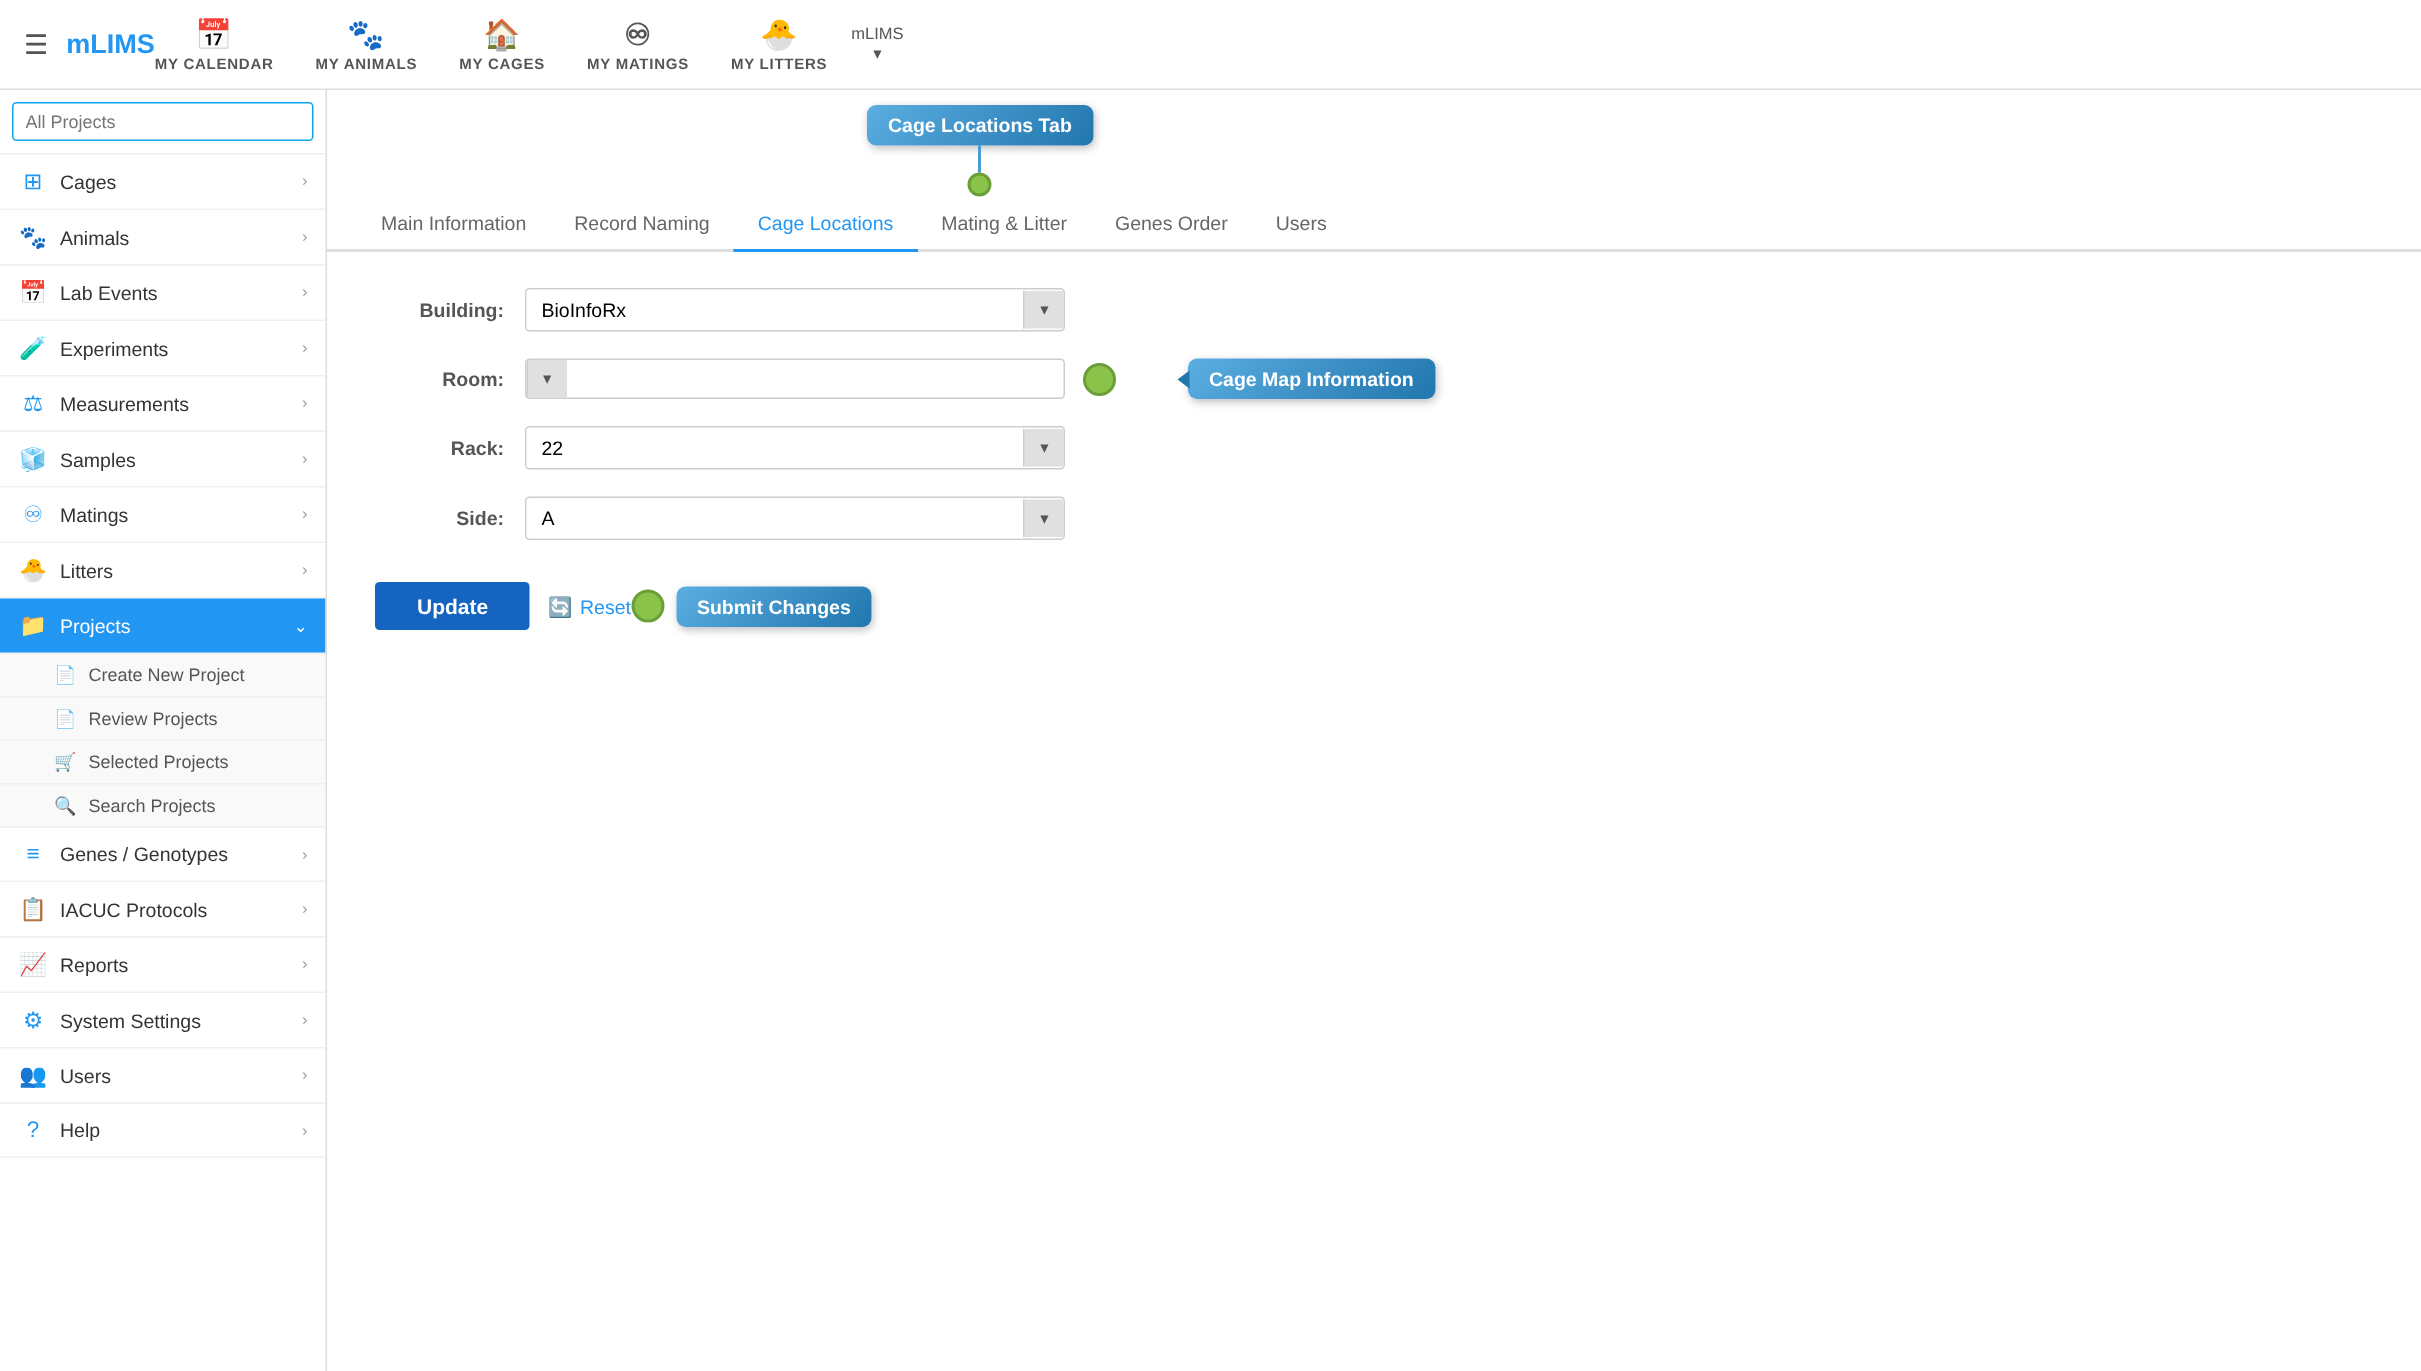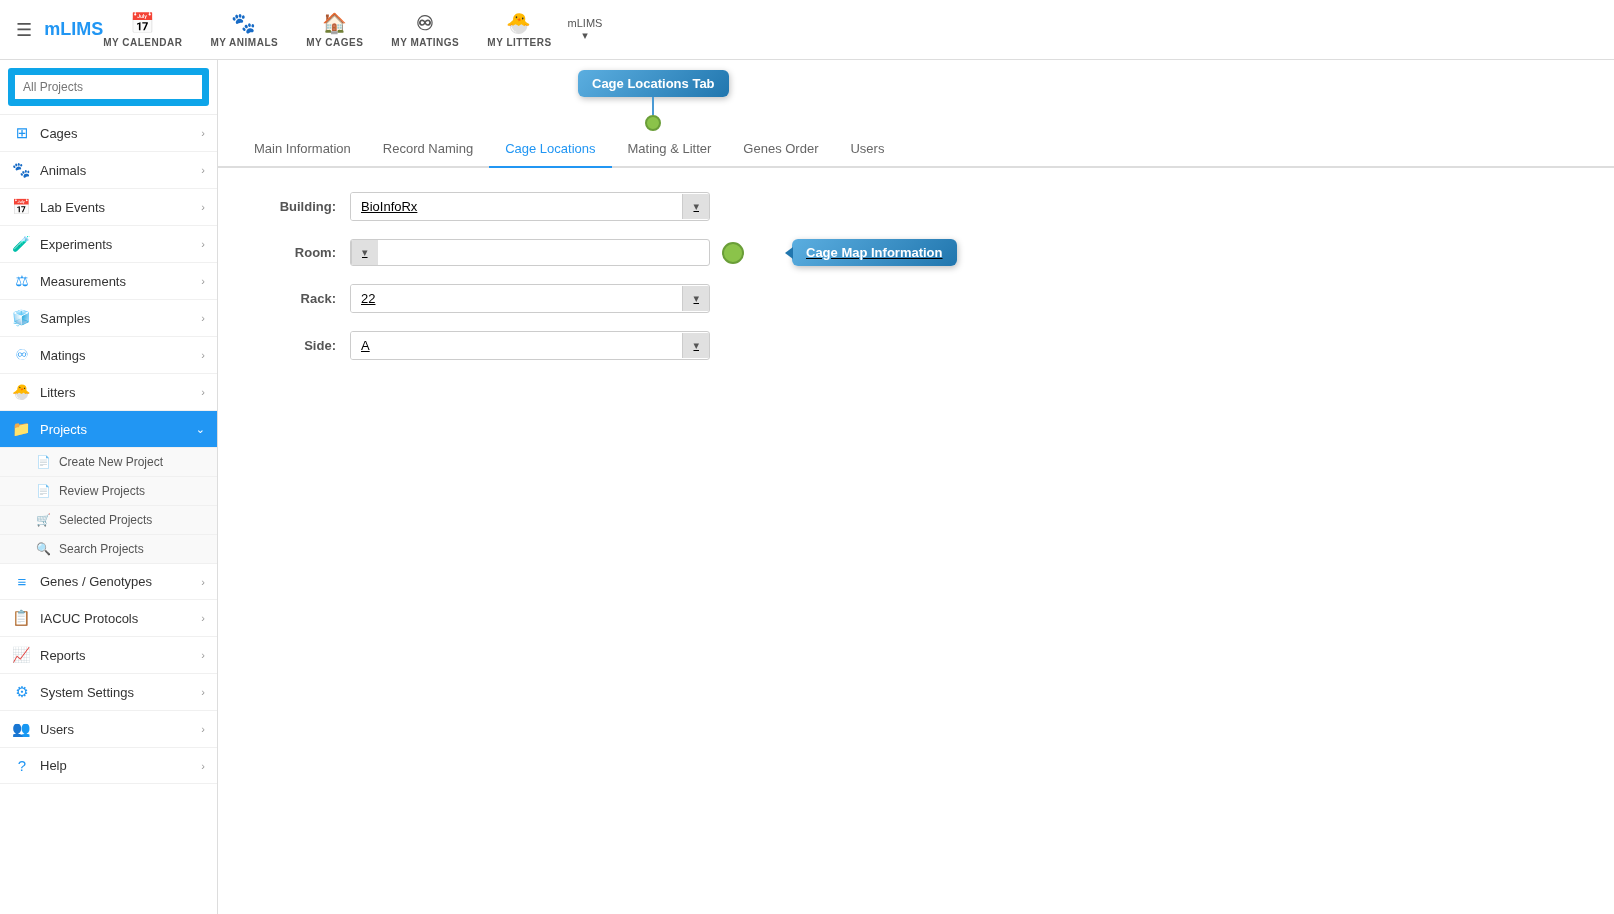--- a/index.html
+++ b/index.html
@@ -17,42 +17,42 @@
     .hamburger { color: #555; font-size: 18px; margin-right: 12px; cursor: pointer; }
     .top-nav { display: flex; align-items: center; gap: 28px; margin-right: 16px; }
     .top-nav-item { display: flex; flex-direction: column; align-items: center; color: #2196F3; font-size: 11px; cursor: pointer; text-decoration: none; }
     .top-nav-item .nav-icon { font-size: 20px; margin-bottom: 2px; }
     .top-nav-item span { font-size: 10px; font-weight: bold; color: #555; letter-spacing: 0.5px; }
     .top-user { display: flex; flex-direction: column; align-items: center; font-size: 11px; color: #555; cursor: pointer; }
     .top-user .user-name { font-size: 11px; }
 
     
     .sidebar-search { padding: 8px; border-bottom: 1px solid #eee; }
-    .sidebar-search input { width: 100%; padding: 5px 8px; border: 7px solid #0ea5e9; border-radius: 3px; font-size: 12px; }
+    .sidebar-search input { width: 100%; padding: 5px 8px; border: 1px solid #0ea5e9; border-radius: 3px; font-size: 12px; }
     .sidebar-item { display: flex; align-items: center; padding: 9px 12px; cursor: pointer; color: #333; border-bottom: 1px solid #f0f0f0; }
     .sidebar-item.active { background: #2196F3; color: #fff; }
     .sidebar-item.active .chevron { color: #fff; }
     .sidebar-item .item-icon { width: 20px; margin-right: 8px; color: #2196F3; font-size: 15px; text-align: center; }
     .sidebar-item.active .item-icon { color: #fff; }
     .sidebar-item .item-label { flex: 1; font-size: 13px; }
     .sidebar-item .chevron { font-size: 11px; color: #999; }
     .sidebar-sub { background: #f9f9f9; }
     .sidebar-sub-item { display: flex; align-items: center; padding: 7px 12px 7px 36px; cursor: pointer; color: #555; border-bottom: 1px solid #f0f0f0; font-size: 12px; }
     .sidebar-sub-item .sub-icon { margin-right: 8px; font-size: 12px; color: #777; }
 
     
     .content-inner { background: #fff; margin: 0; padding: 0; min-height: 100%; }
     .tabs-row { display: flex; border-bottom: 2px solid #ddd; padding: 0 20px; background: #fff; }
     .tab { padding: 10px 16px; cursor: pointer; color: #666; font-size: 13px; border-bottom: 2px solid transparent; margin-bottom: -2px; }
     .tab.active { color: #2196F3; border-bottom: 2px solid #2196F3; font-weight: normal; }
 
     .form-section { padding: 24px 32px; }
     .form-row { display: flex; align-items: center; margin-bottom: 18px; }
     .form-label { width: 100px; text-align: right; padding-right: 14px; color: #555; font-size: 13px; font-weight: bold; }
-    .form-control-wrap { display: flex; align-items: center; text-decoration: underline; }
+    .form-control-wrap { display: flex; align-items: center; }
     .form-select-group { display: flex; align-items: center; border: 1px solid #ccc; border-radius: 3px; background: #fff; overflow: hidden; width: 360px; }
     .form-select-group input { flex: 1; border: none; padding: 6px 10px; font-size: 13px; outline: none; background: #fff; }
     .form-select-group .dropdown-btn { background: #e0e0e0; border-left: 1px solid #ccc; padding: 6px 10px; cursor: pointer; color: #555; font-size: 11px; }
     .cage-map-indicator { width: 22px; height: 22px; background: #8BC34A; border-radius: 50%; display: inline-block; cursor: pointer; border: 2px solid #6a9e38; }
 
     
     .callout { position: relative; display: inline-flex; align-items: center; }
     .callout-bubble { background: linear-gradient(135deg, #5baee0, #2176ae); color: #fff; padding: 6px 14px; border-radius: 6px; font-size: 13px; font-weight: bold; white-space: nowrap; margin-left: 8px; box-shadow: 1px 2px 6px rgba(0,0,0,0.25); }
     .callout-bubble::before { content: ''; position: absolute; left: -7px; top: 50%; transform: translateY(-50%); border-width: 6px 8px 6px 0; border-style: solid; border-color: transparent #2176ae transparent transparent; }
 
@@ -287,18 +287,30 @@
           <div class="form-row">
             <span class="form-label">Side:</span>
             <div class="form-control-wrap">
               <div class="form-select-group">
                 <input type="text" value="A" style="">
                 <div class="dropdown-btn">▾</div>
               </div>
             </div>
           </div>
 
+          <div class="form-row" style="margin-top: 28px; align-items:center;">
+            <button class="btn-update">Update</button>
+
+            <div class="submit-tooltip-wrap">
+              <div class="reset-wrap">
+                <span class="reset-icon">🔄</span>
+                <span>Reset</span>
+              </div>
+              <span class="submit-dot"></span>
+              <div class="submit-bubble">Submit Changes</div>
+            </div>
+          </div>
 
         </div>
       </div>
     </div>
   </div>
 </div>
 
 </body></html>

